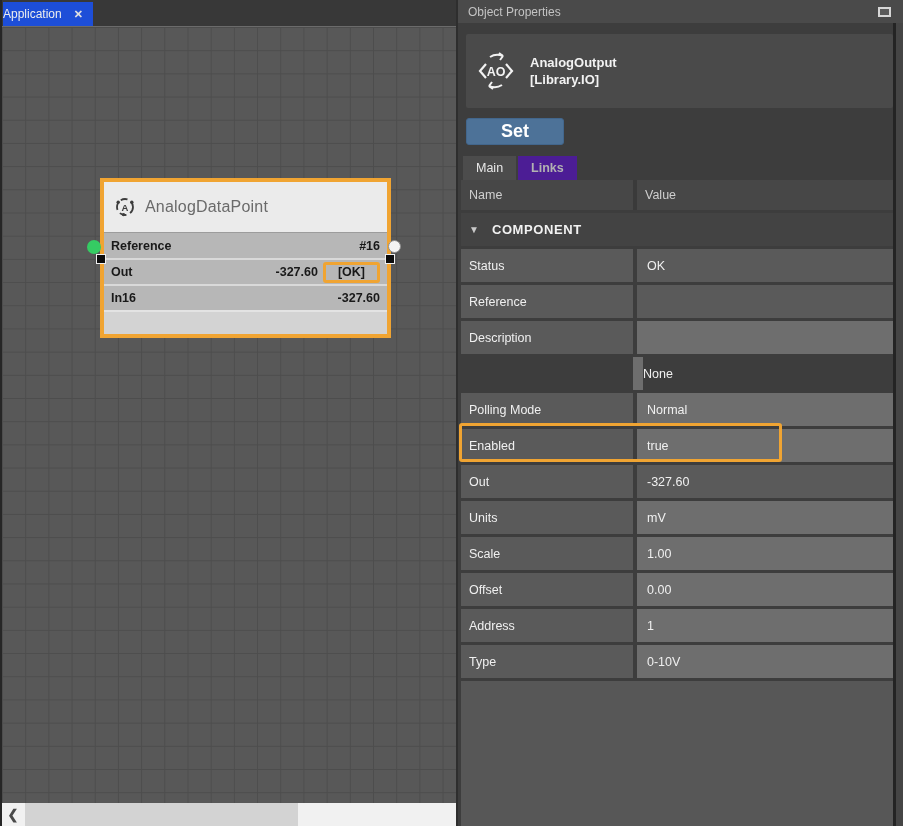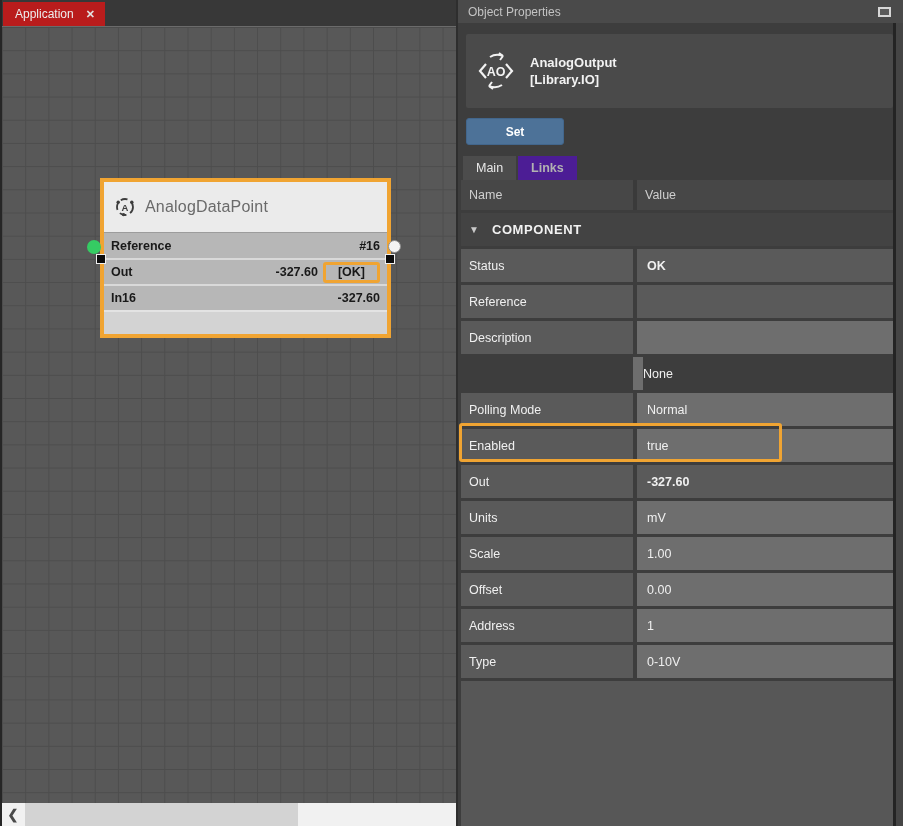--- a/index.html
+++ b/index.html
@@ -3,21 +3,21 @@
 <meta charset="utf-8">
 <style>
   * { margin:0; padding:0; box-sizing:border-box; }
   html,body { width:903px; height:826px; }
   body { font-family:"Liberation Sans", sans-serif; background:#2e2e2e; overflow:hidden; }
   .app { position:relative; width:903px; height:826px; background:#2e2e2e; }
 
   
   .editor { position:absolute; left:0; top:0; width:456px; height:826px; background:#383838; border-left:2px solid #262626; }
   .tabbar { height:26px; background:#383838; display:flex; align-items:flex-end; }
-  .tab { height:24px; background:#b91c1c; display:flex; align-items:center; padding:0 10px 0 12px; margin-left:1px; }
+  .tab { height:24px; background:#1d4ed8; display:flex; align-items:center; padding:0 10px 0 0; margin-left:1px; }
   .tab-label { color:#ededed; font-size:12px; }
   .tab-close { color:#e2e2e2; font-size:11px; font-weight:bold; margin-left:12px; cursor:pointer; }
   .canvas { position:relative; width:454px; height:777px; background-color:#585858;
     background-image:linear-gradient(to right,#4d4d4d 1px,transparent 1px),linear-gradient(to bottom,#4d4d4d 1px,transparent 1px);
     background-size:23.2px 23.2px; border-top:1px solid #6b6b6b; overflow:hidden; }
 
   
   .block { position:absolute; left:98px; top:151px; width:291px; height:160px;
     border:4px solid #f0a432; background:#b7b7b7; display:flex; flex-direction:column; }
   .block-header { height:51px; background:#ebebeb; display:flex; align-items:center; padding:0 10px; border-bottom:1px solid #9c9c9c; }
@@ -49,41 +49,41 @@
   .panel-title { color:#c3c3c3; font-size:12px; flex:1; }
   .dock-icon { width:13px; height:10px; border:2px solid #d6d6d6; background:#5a5a5a; margin-right:2px; cursor:pointer; }
   .panel-right-strip { position:absolute; right:0; top:23px; width:10px; height:803px; background:#454545; border-left:3px solid #242424; }
 
   .obj-card { margin:11px 10px 0 8px; height:74px; background:#4a4a4a; border-radius:2px; display:flex; align-items:center; padding:0 10px; }
   .obj-icon { width:40px; height:40px; flex:0 0 40px; }
   .obj-text { margin-left:14px; }
   .obj-name, .obj-lib { color:#f2f2f2; font-size:13px; font-weight:bold; line-height:17px; }
 
   .set-btn { margin:10px 0 0 8px; width:98px; height:27px; background:#4d7298; border:1px solid #42668c; border-radius:3px;
-    color:#ffffff; font-size:12px; font-weight:bold; font-family:"Liberation Sans",sans-serif; cursor:pointer; }
+    color:#ffffff; font-size:18px; font-weight:bold; font-family:"Liberation Sans",sans-serif; cursor:pointer; }
 
   .ptabs { display:flex; margin:11px 0 0 5px; height:24px; }
   .ptab { padding:0 13px; display:flex; align-items:center; font-size:12.5px; cursor:pointer; }
   .ptab.active { background:#4c4c4c; color:#e8e8e8; }
   .ptab.inactive { background:#4c1d95; color:#b2b2b2; margin-left:2px;font-weight:bold; }
 
   .ptable { position:relative; margin-left:3px; width:432px; }
   .pt-grid { display:grid; grid-template-columns:172px 4px 256px; }
   .pt-head { height:30px; }
   .pt-head .cell { background:#474747; color:#cfcfcf; font-size:12.5px; display:flex; align-items:center; padding-left:8px; }
   .pt-head .gap { background:#3a3a3a; }
   .group-row { height:33px; margin-top:3px; background:#434343; display:flex; align-items:center; padding-left:8px; }
   .group-caret { color:#c9c9c9; font-size:10px; }
   .group-label { color:#f2f2f2; font-size:13px; font-weight:bold; letter-spacing:0.6px; margin-left:13px; }
   .prop-row { margin-top:3px; height:33px; }
   .prop-row .cell { display:flex; align-items:center; font-size:12.5px; color:#f0f0f0; }
   .prop-row .name { background:#5a5a5a; padding-left:8px; }
   .prop-row .gap { background:#3d3d3d; }
   .prop-row .value { background:#6e6e6e; padding-left:10px; }
-  .prop-row .value.dark { background:#5a5a5a;font-weight:bold; }
+  .prop-row .value.dark { background:#5a5a5a; }
   .pt-filler { margin-top:3px; height:140px; background:#575757; }
 
   .status-highlight { position:absolute; left:-2px; top:243px; width:323px; height:39px;
     border:3px solid #f0a432; border-radius:3px; pointer-events:none; }
   .table-wrap { position:relative; }
 </style>
 </head>
 <body>
 
 <div class="app">

